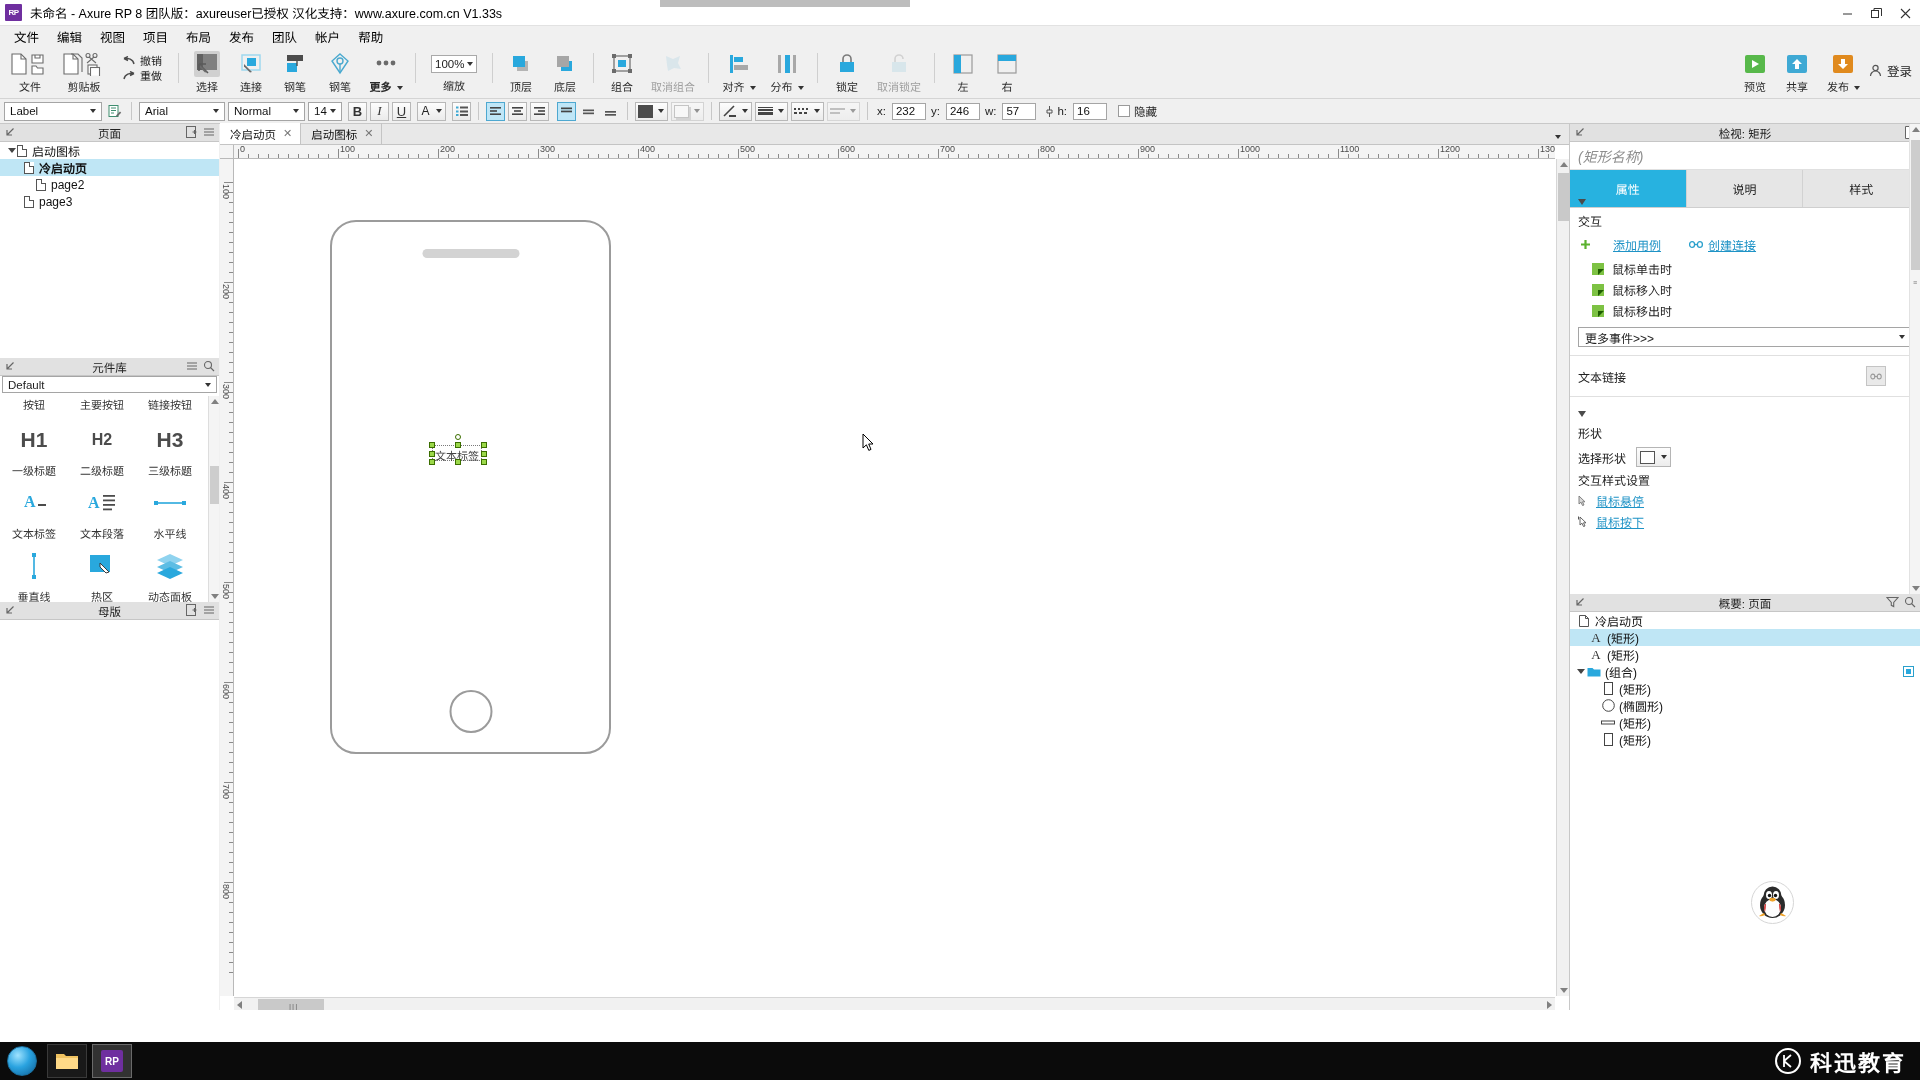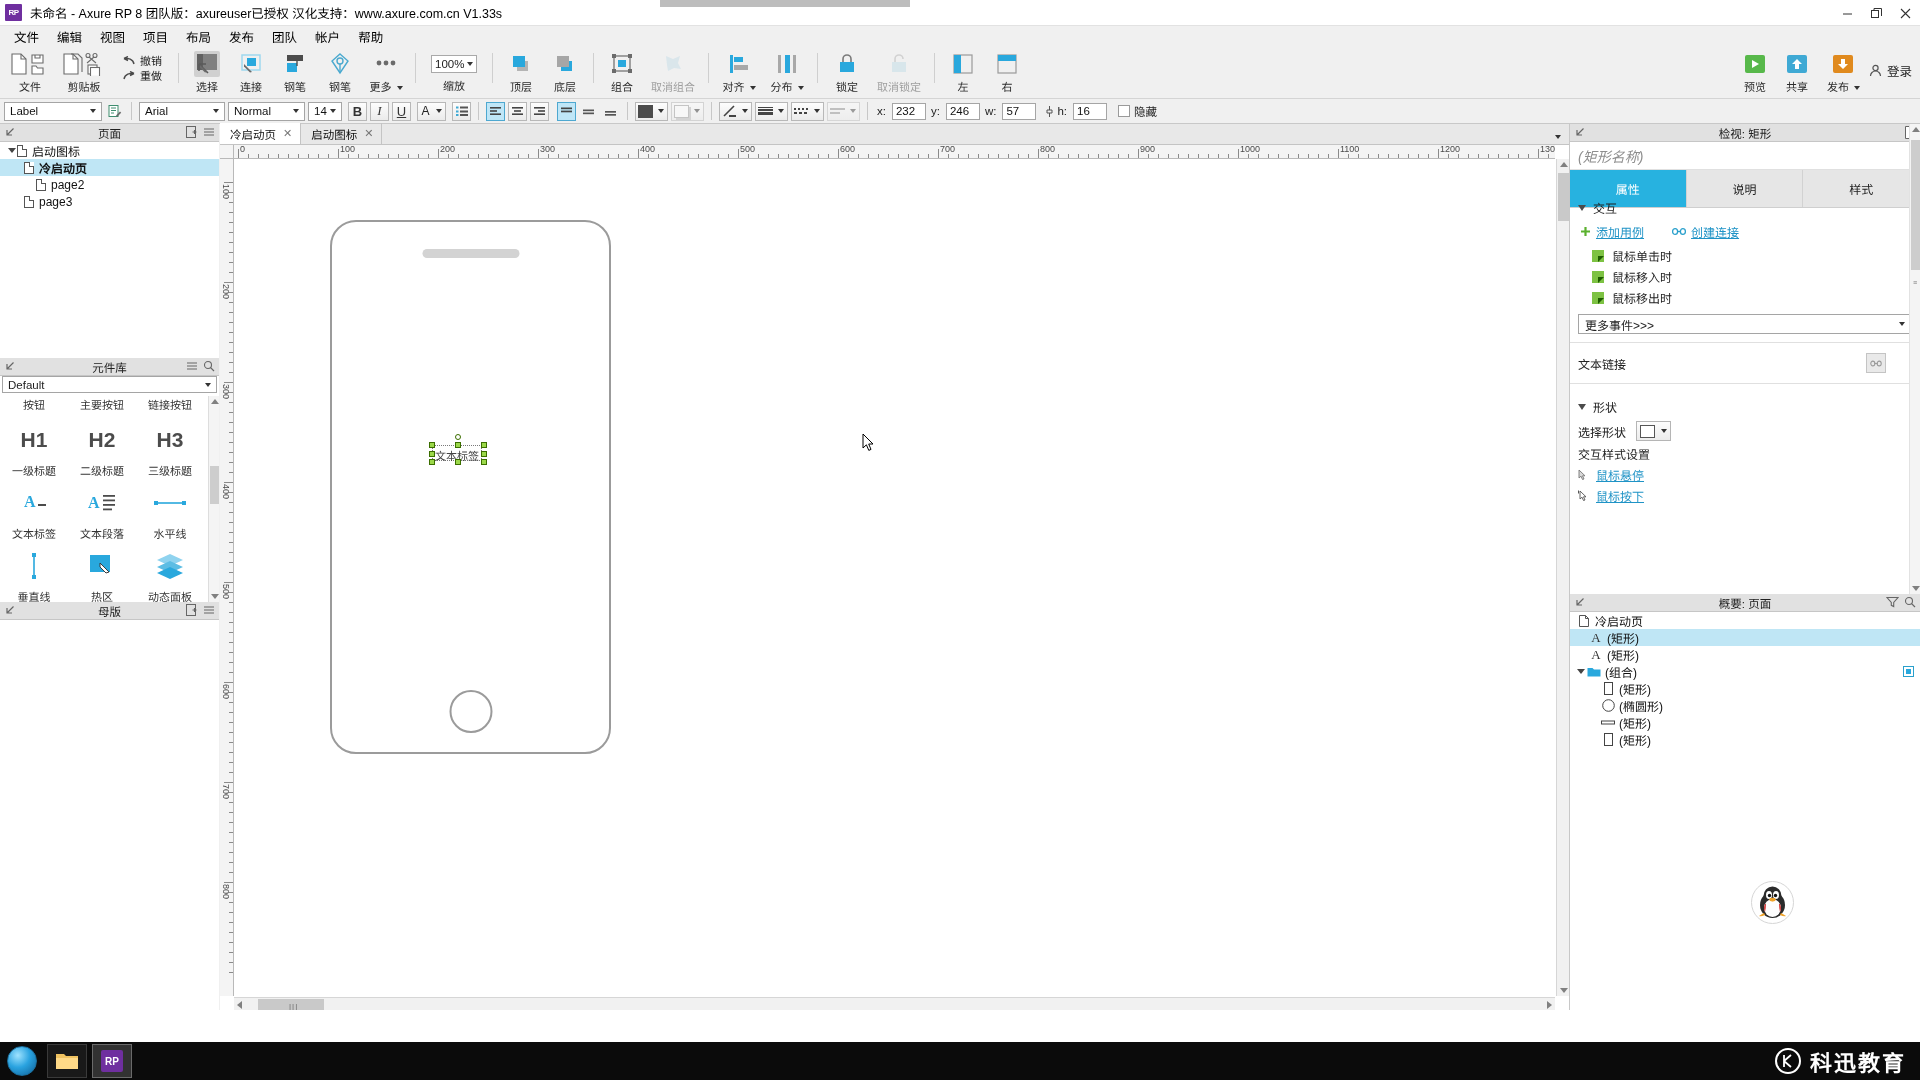--- a/index.html
+++ b/index.html
@@ -281,21 +281,21 @@
   #inspTabs {
     position:absolute; top:46px; left:0; right:0; height:38px; display:flex;
     border-bottom:1px solid #cfcfcf;
   }
   #inspTabs .itab {
     flex:1; display:flex; align-items:center; justify-content:center;
     font-size:12px; color:#222; background:#e6e6e6; border-right:1px solid #d2d2d2;
   }
   #inspTabs .itab.active { background:#27b2e0; color:#fff; }
   #inspBody { position:absolute; top:69px; left:0; right:0; bottom:0; overflow:hidden; }
-  .sec-hdr { display:flex; align-items:center; gap:7px; padding:6px 0 4px 8px; font-size:12px; color:#1d1d1d;}
+  .sec-hdr { display:flex; gap:7px; padding:6px 0 4px 8px; font-size:12px; color:#1d1d1d;flex-direction:column;}
   .chev { width:0;height:0;border-left:4px solid transparent;border-right:4px solid transparent;
           border-top:6px solid #4b4b4b; }
   .link { color:#1f93c6; text-decoration:underline; font-size:12px; }
   .evt-row { display:flex; align-items:center; gap:8px; padding:2px 0 2px 22px; font-size:12px; color:#1d1d1d;}
   .evt-ico { width:12px;height:12px; background:#7dc243; position:relative; }
   .evt-ico:after { content:""; position:absolute; right:0px; bottom:0px; width:0;height:0;
                    border-left:6px solid #1d5c00; border-bottom:6px solid transparent; }
   .more-sel {
     margin:6px 8px 0 8px; height:20px; background:#fff; border:1px solid #a5a5a5;
     display:flex; align-items:center; justify-content:space-between; padding:0 3px 0 6px; font-size:12px;
@@ -501,21 +501,21 @@
         <div class="ticon">
           <svg width="22" height="24" viewBox="0 0 22 24">
             <path d="M11 2 L19 9 L11 21 L3 9 Z" fill="none" stroke="#4aa9cf" stroke-width="1.4"></path>
             <circle cx="11" cy="9" r="3" fill="none" stroke="#4aa9cf" stroke-width="1.4"></circle>
             <path d="M11 12 v9" stroke="#4aa9cf" stroke-width="1.4"></path>
           </svg>
         </div>
         <div class="tlabel">钢笔</div>
       </div>
 
-      <div class="tb-item" style="min-width:46px;">
+      <div class="tb-item" style="min-width:46px;font-weight:bold;">
         <div class="ticon">
           <svg width="26" height="24" viewBox="0 0 26 24">
             <circle cx="6" cy="11" r="2.4" fill="#6b6b6b"></circle>
             <circle cx="13" cy="11" r="2.4" fill="#6b6b6b"></circle>
             <circle cx="20" cy="11" r="2.4" fill="#6b6b6b"></circle>
           </svg>
         </div>
         <div class="tlabel">
           <span>更多</span>
           <span style="display:inline-block;border-left:3px solid transparent;border-right:3px solid transparent;border-top:4px solid #333;vertical-align:1px;margin-left:2px;"></span>
@@ -949,21 +949,21 @@
 
         <div class="lib-row">
           <div class="lib-cell">
             <div class="lg">
               <span style="font-size:21px;font-weight:bold;color:#4c4c4c;">H1</span>
             </div>
             <div class="lt">一级标题</div>
           </div>
           <div class="lib-cell">
             <div class="lg">
-              <span style="font-size:21px;font-weight:bold;color:#4c4c4c;">H2</span>
+              <span style="font-size:16px;font-weight:bold;color:#4c4c4c;">H2</span>
             </div>
             <div class="lt">二级标题</div>
           </div>
           <div class="lib-cell">
             <div class="lg">
               <span style="font-size:21px;font-weight:bold;color:#4c4c4c;">H3</span>
             </div>
             <div class="lt">三级标题</div>
           </div>
         </div>
@@ -1387,21 +1387,21 @@
         <div class="itab">样式</div>
       </div>
 
       <div id="inspBody">
         <div class="sec-hdr">
           <i class="chev"></i>
           <span>交互</span>
         </div>
 
         <div style="display:flex;align-items:center;gap:10px;padding:3px 0 5px 10px;">
-          <span style="display:flex;align-items:center;gap:5px;">
+          <span style="display:flex;align-items:center;gap:22px;">
             <svg width="11" height="11" viewBox="0 0 11 11">
               <path d="M5.5 1 v9 M1 5.5 h9" stroke="#5bb12f" stroke-width="2.2"></path>
             </svg>
             <span class="link">添加用例</span>
           </span>
           <span style="display:flex;align-items:center;gap:5px;margin-left:18px;">
             <svg width="14" height="11" viewBox="0 0 14 11">
               <path d="M5 5.5 h4" stroke="#2aa0cc" stroke-width="1.4"></path>
               <rect x="0.6" y="2.6" width="5" height="5.8" rx="2.9" fill="none" stroke="#2aa0cc" stroke-width="1.3"></rect>
               <rect x="8.4" y="2.6" width="5" height="5.8" rx="2.9" fill="none" stroke="#2aa0cc" stroke-width="1.3"></rect>

